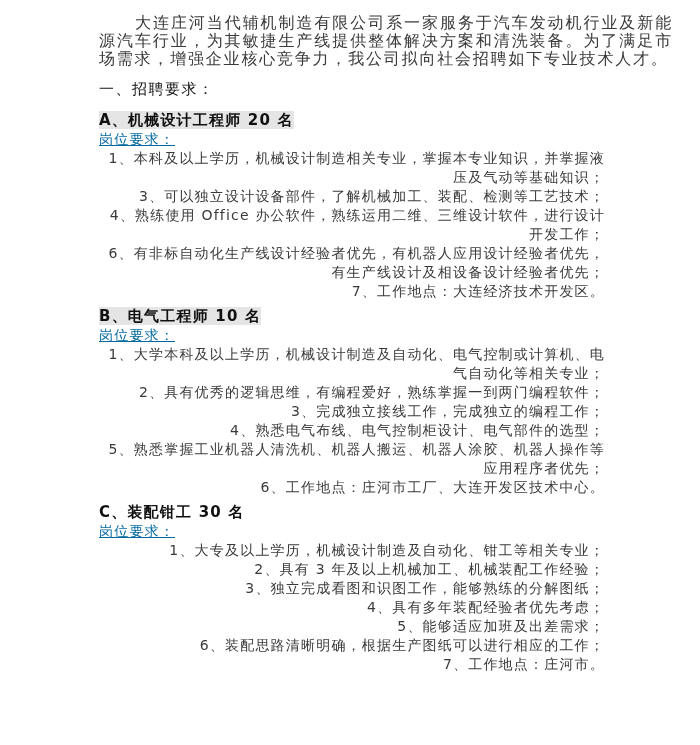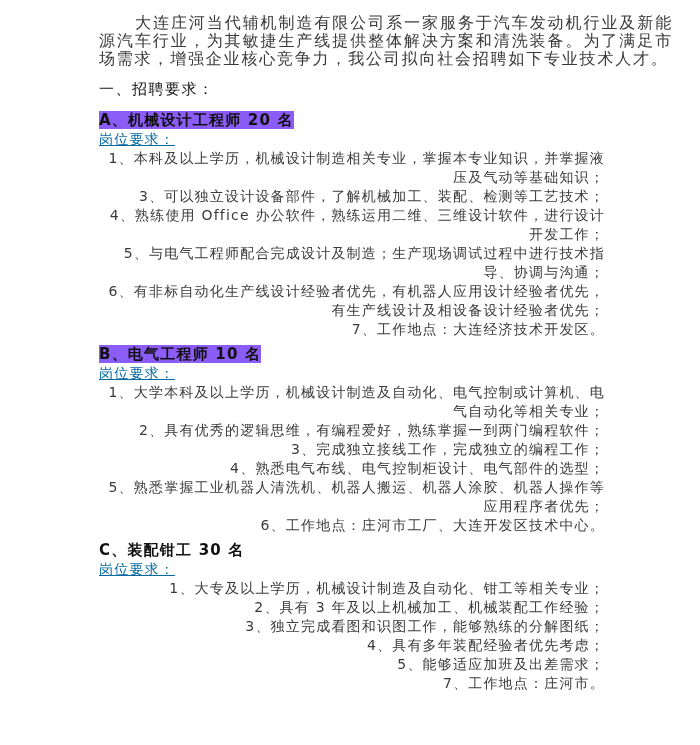--- a/index.html
+++ b/index.html
@@ -39,21 +39,21 @@
   .section { margin: 6px 0 0 0; }
   .section.first { margin-top: 0; }
   .ptitle {
     margin: 0;
     font-size: 15px;
     line-height: 19px;
     font-weight: bold;
     letter-spacing: 1.2px;
     color: #111111;
   }
-  .ptitle .tspan.hl { background: #8b5cf6; }
+  .ptitle .tspan.hl { background: #e5e5e5; }
   .label {
     margin: 0;
     font-size: 14px;
     line-height: 19px;
     letter-spacing: 1.2px;
     color: #0369a1;
     text-decoration: underline;
   }
   .req {
     margin: 0;
@@ -73,21 +73,20 @@
   <p class="intro">大连庄河当代辅机制造有限公司系一家服务于汽车发动机行业及新能源汽车行业，为其敏捷生产线提供整体解决方案和清洗装备。为了满足市场需求，增强企业核心竞争力，我公司拟向社会招聘如下专业技术人才。</p>
 
   <h2 class="h1">一、招聘要求：</h2>
 
   <section class="section first">
     <h3 class="ptitle"><span class="tspan hl">A、机械设计工程师 20 名</span></h3>
     <p class="label">岗位要求：</p>
     <p class="req">1、本科及以上学历，机械设计制造相关专业，掌握本专业知识，并掌握液压及气动等基础知识；</p>
     <p class="req">3、可以独立设计设备部件，了解机械加工、装配、检测等工艺技术；</p>
     <p class="req">4、熟练使用 Office 办公软件，熟练运用二维、三维设计软件，进行设计开发工作；</p>
-    <p class="req">5、与电气工程师配合完成设计及制造；生产现场调试过程中进行技术指导、协调与沟通；</p>
     <p class="req">6、有非标自动化生产线设计经验者优先，有机器人应用设计经验者优先，有生产线设计及相设备设计经验者优先；</p>
     <p class="req">7、工作地点：大连经济技术开发区。</p>
   </section>
 
   <section class="section">
     <h3 class="ptitle"><span class="tspan hl">B、电气工程师 10 名</span></h3>
     <p class="label">岗位要求：</p>
     <p class="req">1、大学本科及以上学历，机械设计制造及自动化、电气控制或计算机、电气自动化等相关专业；</p>
     <p class="req">2、具有优秀的逻辑思维，有编程爱好，熟练掌握一到两门编程软件；</p>
     <p class="req">3、完成独立接线工作，完成独立的编程工作；</p>
@@ -97,16 +96,17 @@
   </section>
 
   <section class="section">
     <h3 class="ptitle"><span class="tspan">C、装配钳工 30 名</span></h3>
     <p class="label">岗位要求：</p>
     <p class="req">1、大专及以上学历，机械设计制造及自动化、钳工等相关专业；</p>
     <p class="req">2、具有 3 年及以上机械加工、机械装配工作经验；</p>
     <p class="req">3、独立完成看图和识图工作，能够熟练的分解图纸；</p>
     <p class="req">4、具有多年装配经验者优先考虑；</p>
     <p class="req">5、能够适应加班及出差需求；</p>
+    <p class="req">6、装配思路清晰明确，根据生产图纸可以进行相应的工作；</p>
     <p class="req">7、工作地点：庄河市。</p>
   </section>
 
 </div>
 
 </body></html>

